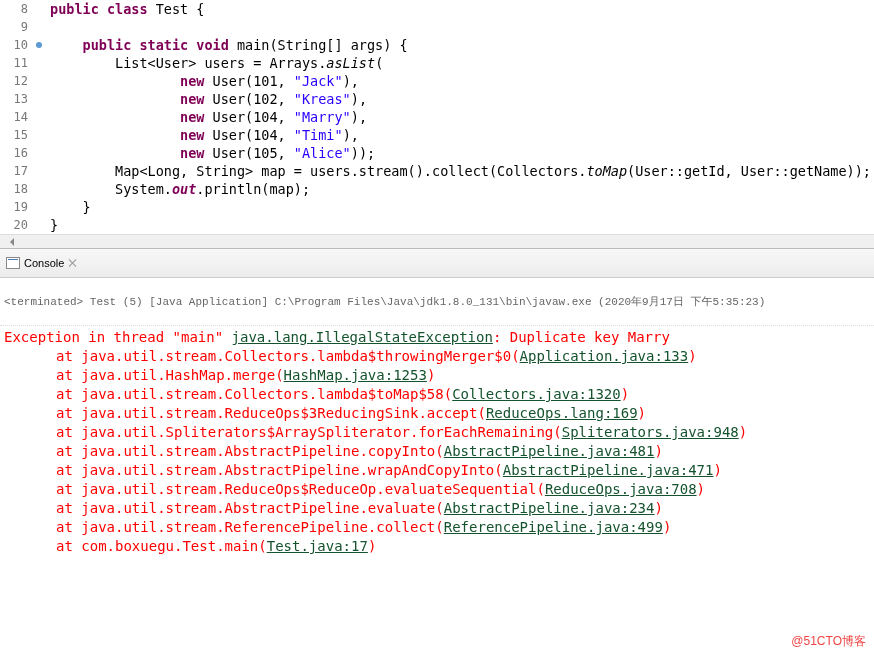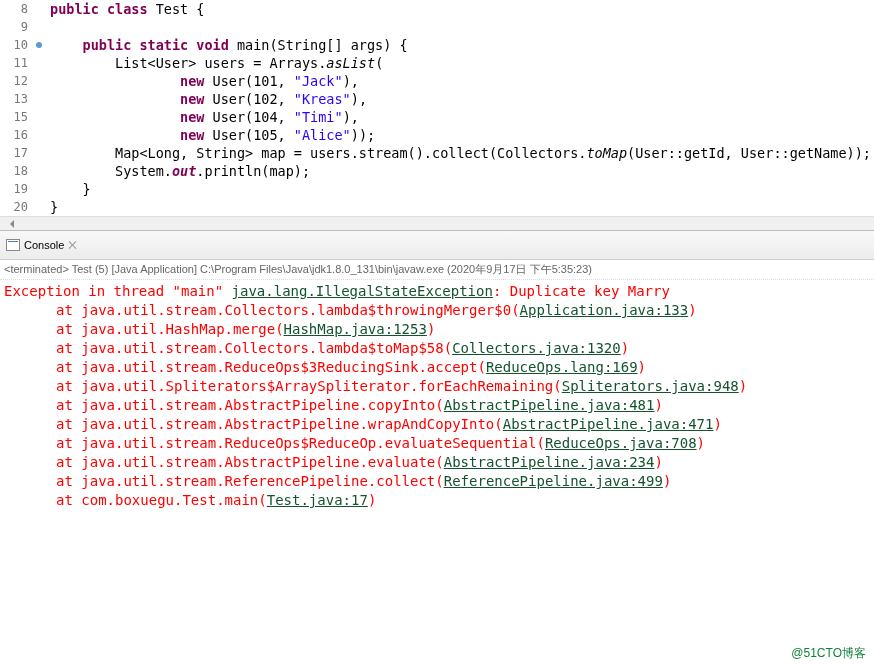--- a/index.html
+++ b/index.html
@@ -16,36 +16,37 @@
 .cursor-line .code{background:#e8f2fe;width:100%}
 .scroll-hint{height:14px;background:#f0f0f0;border-top:1px solid #ddd;display:flex;align-items:center;padding-left:6px}
 .scroll-hint::before{content:"";border:4px solid transparent;border-right-color:#888;margin-right:2px}
 .console-bar{display:flex;align-items:center;height:22px;background:linear-gradient(#f8f8f8,#ececec);border-top:1px solid #bbb;border-bottom:1px solid #ccc;padding:14px 6px;font-family:"Segoe UI",Tahoma,sans-serif;font-size:11px}
 .console-icon{width:14px;height:12px;background:#fff;border:1px solid #888;margin-right:4px;position:relative}
 .console-icon::after{content:"";position:absolute;left:1px;top:1px;width:10px;height:1px;background:#4a7ebb}
 .tab-x{width:10px;height:10px;margin-left:4px;position:relative}
 .tab-x::before,.tab-x::after{content:"";position:absolute;left:4px;top:0;width:1px;height:10px;background:#999}
 .tab-x::before{transform:rotate(45deg)}
 .tab-x::after{transform:rotate(-45deg)}
-.term-line{font-family:Liberation Sans, sans-serif;font-size:11px;color:#666;padding:2px 4px;border-bottom:1px dotted #ddd}
+.term-line{font-family:Liberation Mono, monospace;font-size:11px;color:#666;padding:16px 4px;border-bottom:1px dotted #ddd}
 .output{flex:1;overflow:auto;padding:2px 0;font-size:14px;line-height:19px}
 .err{color:#ff0000}
 .lnk{color:#14532d;text-decoration:underline}
-.watermark{position:absolute;right:8px;bottom:4px;color:#15803d;font-family:sans-serif;font-size:12px}
+.watermark{position:absolute;right:8px;bottom:16px;color:#ef4444;font-family:sans-serif;font-size:12px}
 </style>
 </head>
 <body>
 
 <div class="editor" id="editor">
     <div class="line"><div class="gutter">8</div><div class="code"><span class="kw">public class </span><span class="plain">Test {</span></div></div>
     <div class="line"><div class="gutter">9</div><div class="code"></div></div>
     <div class="line"><div class="gutter">10</div><div class="gutter-marker"></div><div class="code"><span class="plain">    </span><span class="kw">public static void </span><span class="plain">main(String[] args) {</span></div></div>
     <div class="line"><div class="gutter">11</div><div class="code"><span class="plain">        List&lt;User&gt; users = Arrays.</span><span class="italic">asList</span><span class="plain">(</span></div></div>
     <div class="line"><div class="gutter">12</div><div class="code"><span class="plain">                </span><span class="kw">new </span><span class="plain">User(101, </span><span class="str">"Jack"</span><span class="plain">),</span></div></div>
     <div class="line"><div class="gutter">13</div><div class="code"><span class="plain">                </span><span class="kw">new </span><span class="plain">User(102, </span><span class="str">"Kreas"</span><span class="plain">),</span></div></div>
+    <div class="line"><div class="gutter">14</div><div class="code"><span class="plain">                </span><span class="kw">new </span><span class="plain">User(104, </span><span class="str">"Marry"</span><span class="plain">),</span></div></div>
     <div class="line"><div class="gutter">15</div><div class="code"><span class="plain">                </span><span class="kw">new </span><span class="plain">User(104, </span><span class="str">"Timi"</span><span class="plain">),</span></div></div>
     <div class="line"><div class="gutter">16</div><div class="code"><span class="plain">                </span><span class="kw">new </span><span class="plain">User(105, </span><span class="str">"Alice"</span><span class="plain">));</span></div></div>
     <div class="line"><div class="gutter">17</div><div class="code"><span class="plain">        Map&lt;Long, String&gt; map = users.stream().collect(Collectors.</span><span class="italic">toMap</span><span class="plain">(User::getId, User::getName));</span></div></div>
     <div class="line"><div class="gutter">18</div><div class="code"><span class="plain">        System.</span><span class="kw italic">out</span><span class="plain">.println(map);</span></div></div>
     <div class="line"><div class="gutter">19</div><div class="code"><span class="plain">    }</span></div></div>
     <div class="line"><div class="gutter">20</div><div class="code"><span class="plain">}</span></div></div>
   </div>
 <div class="scroll-hint"></div>
 
 <div class="console-bar">

